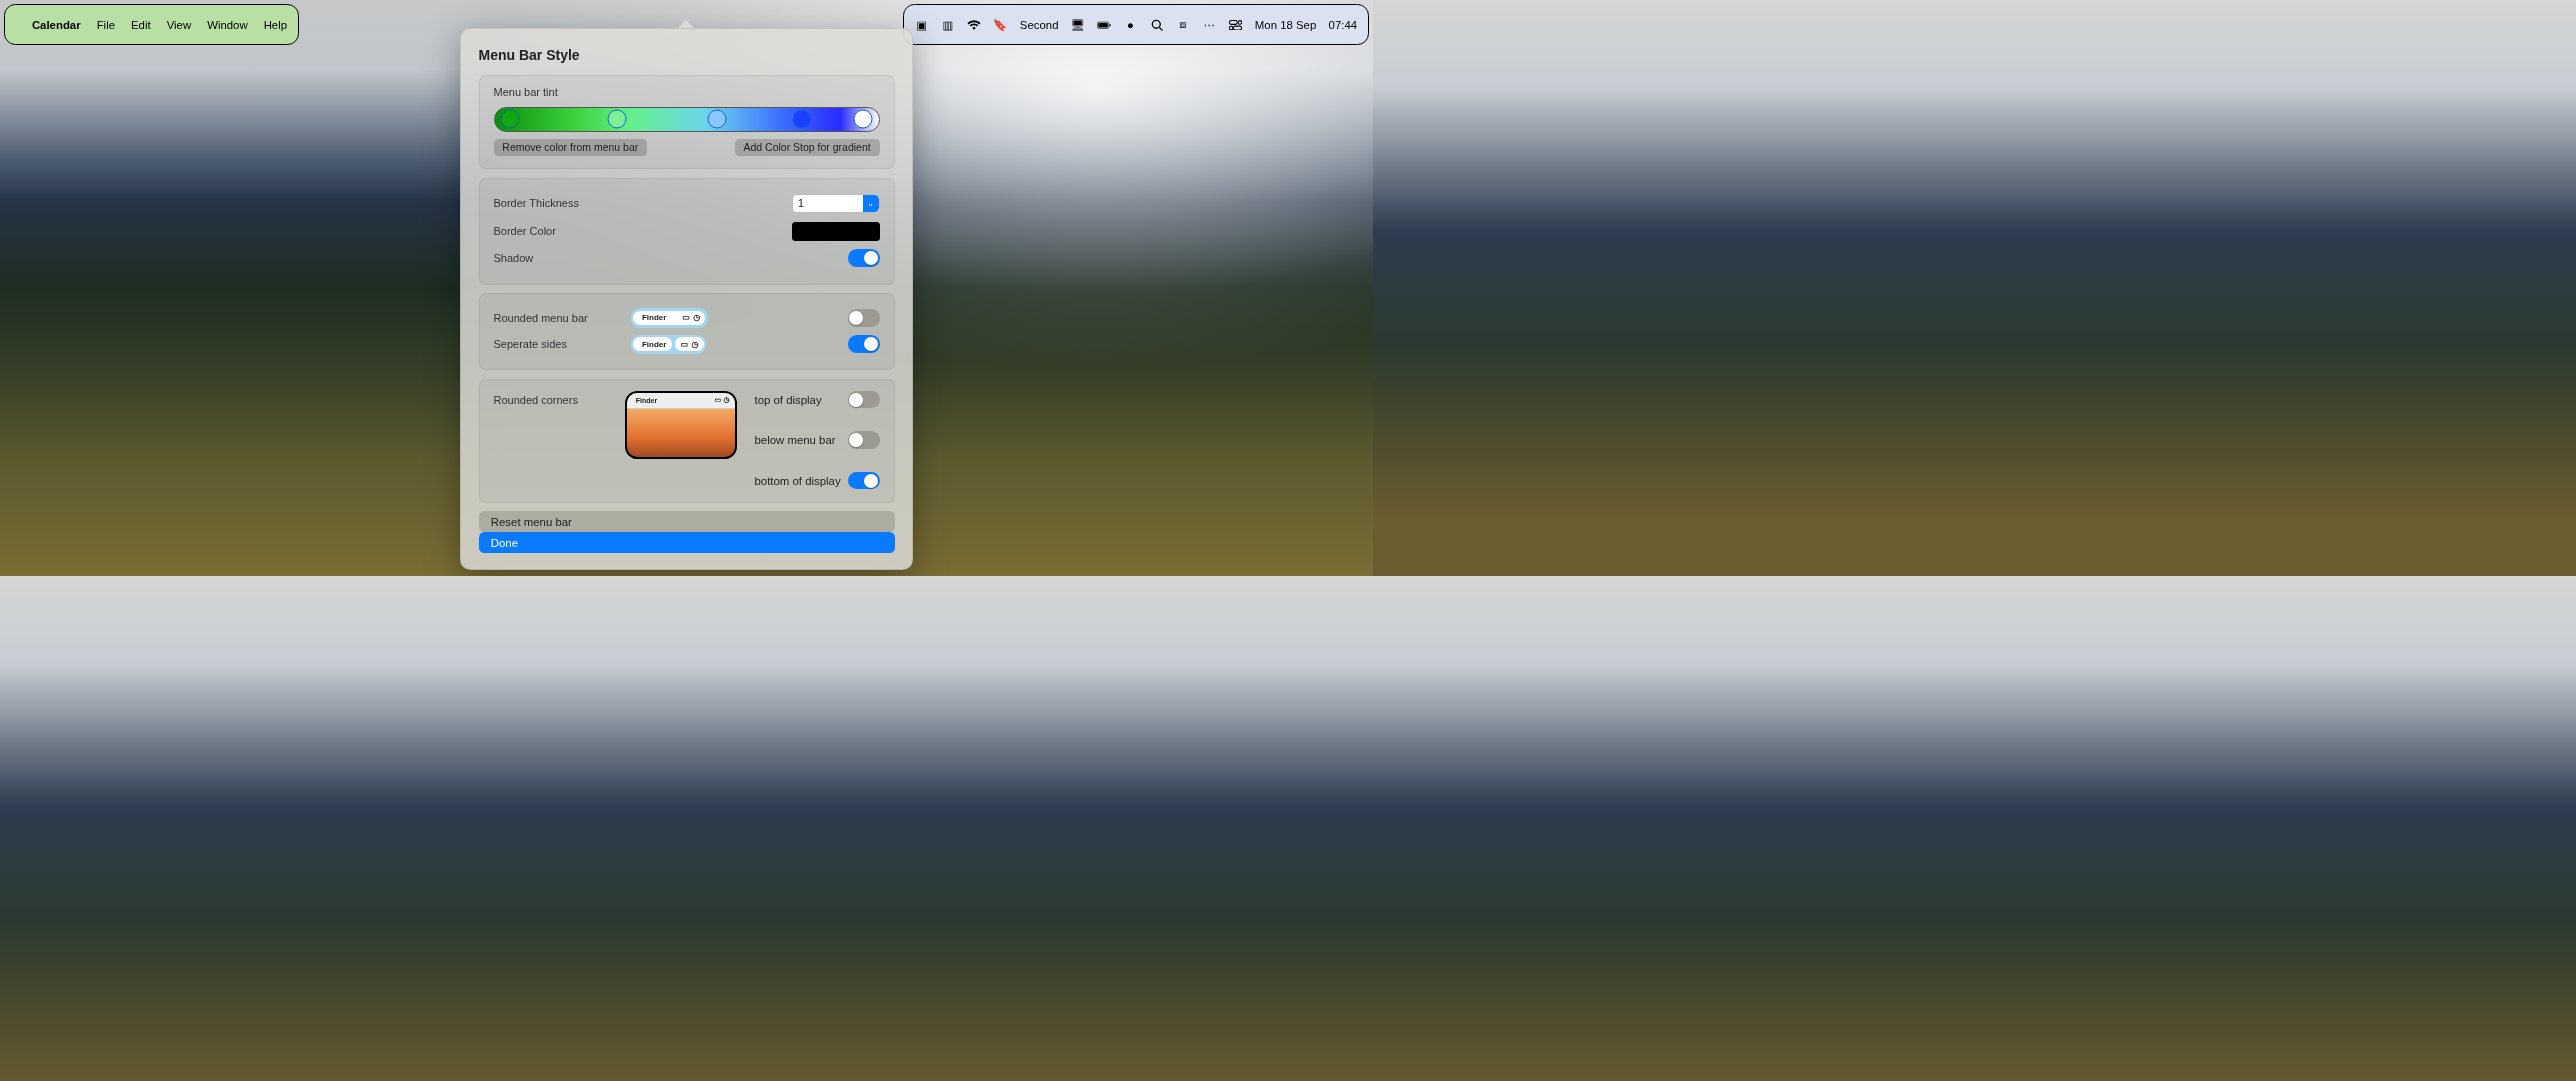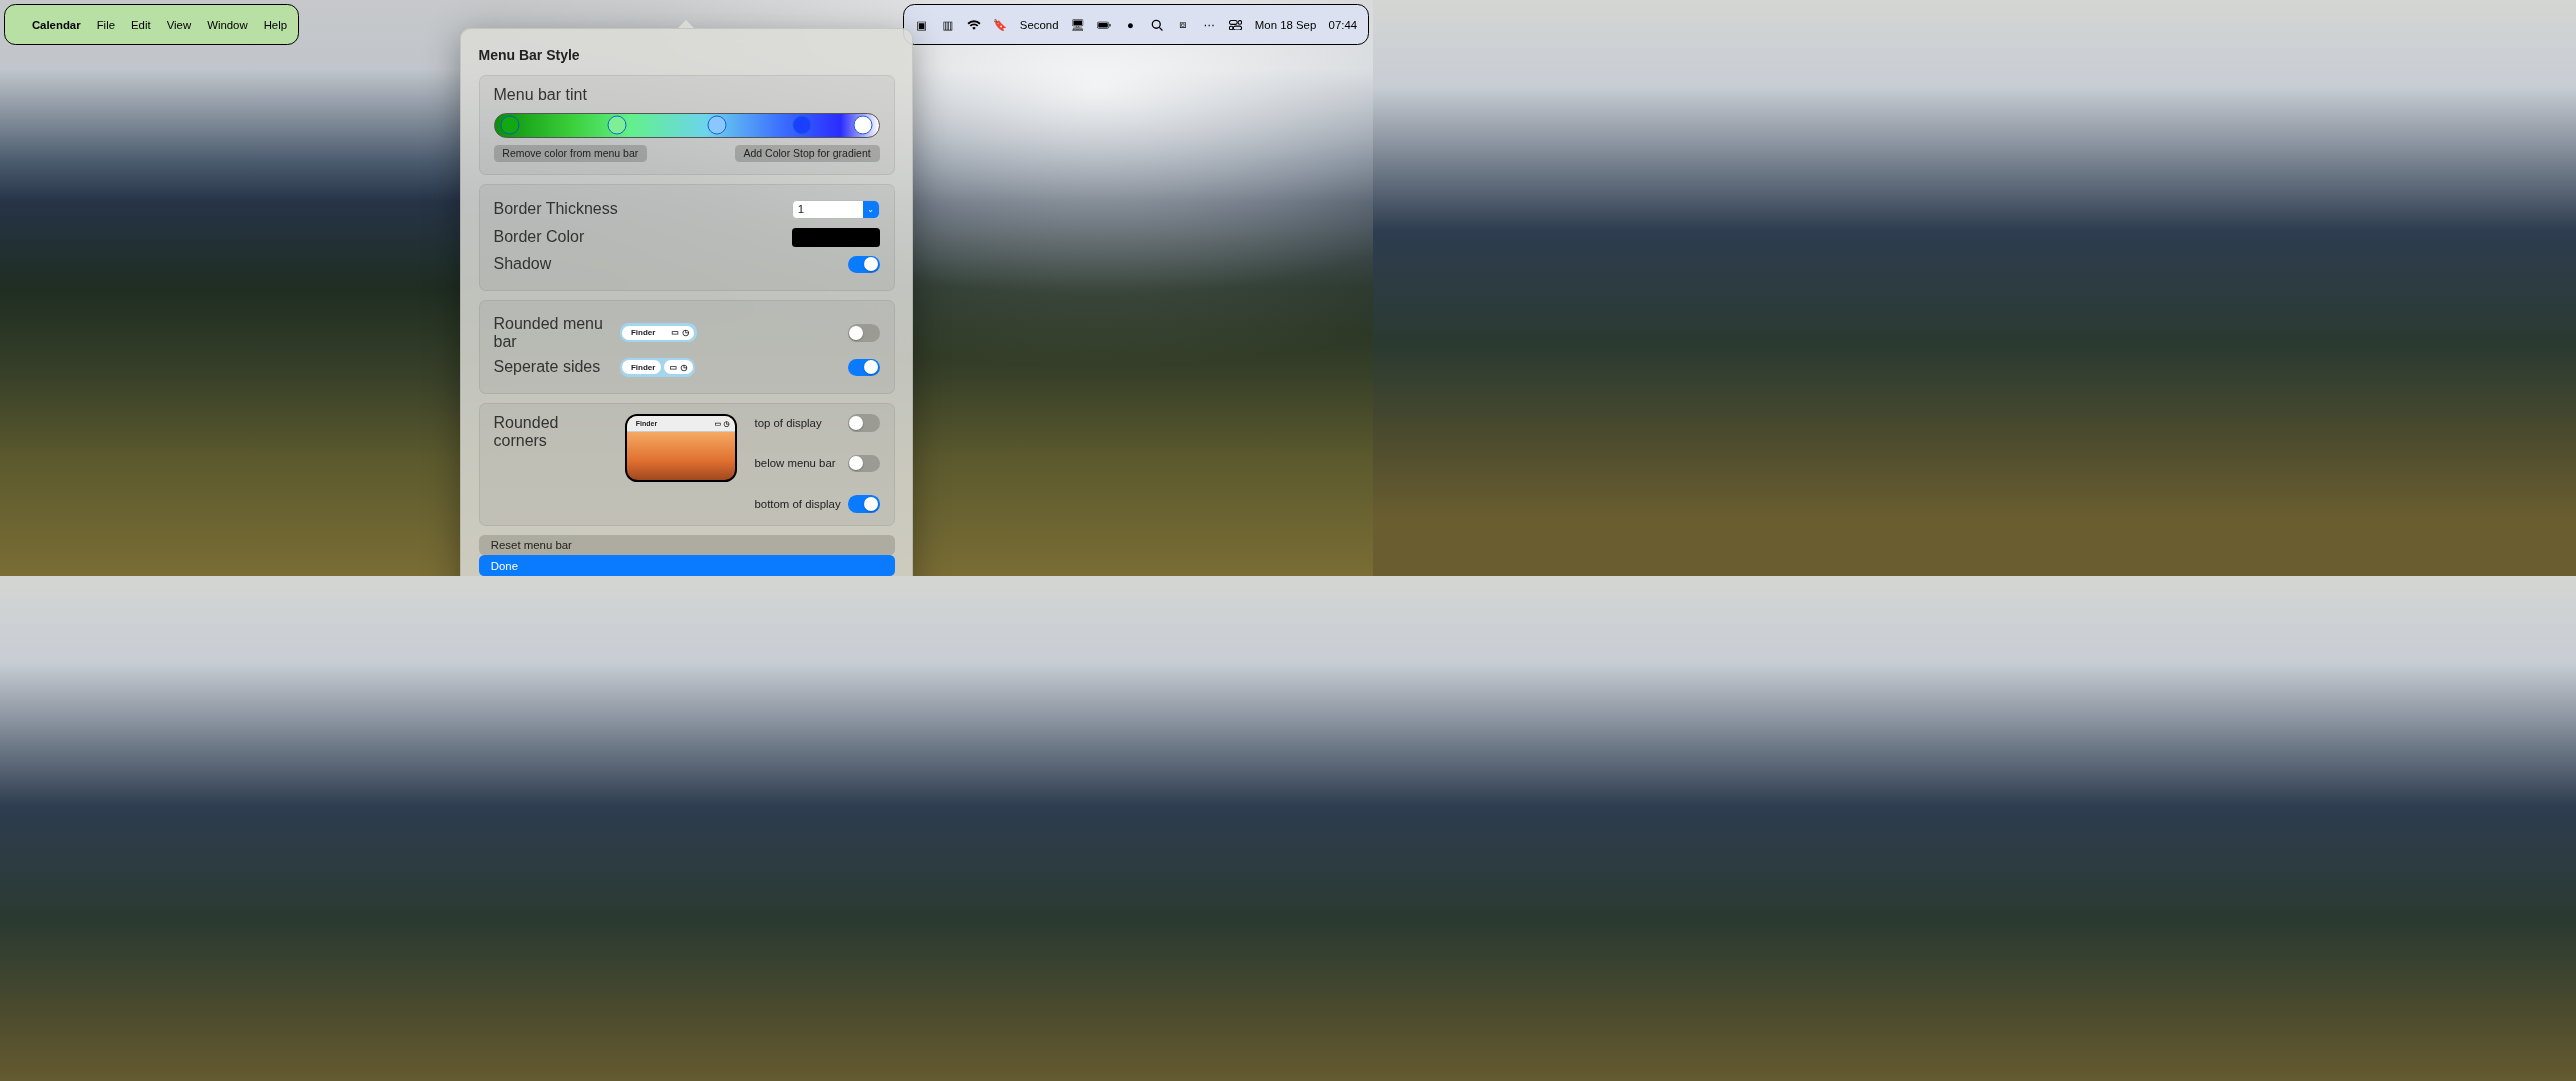--- a/index.html
+++ b/index.html
@@ -70,21 +70,21 @@
   .popover-title {
     font-size: 14px; font-weight: 600; margin-bottom: 12.3px;
   }
   .section {
     background: rgba(0,0,0,0.045);
     border: 0.9px solid rgba(0,0,0,0.07);
     border-radius: 7px;
     padding: 10.5px 14px 12.3px 14px;
     margin-bottom: 8.8px;
   }
-  .label { font-size: 16px; color: #333; }
+  .label { font-size: 11px; color: #333; }
   
   .gradbar {
     margin-top: 8.8px;
     height: 24.5px;
     border: 0.9px solid #555;
     border-radius: 12.3px;
     background: linear-gradient(90deg, #0a8f0a 0%, #3bcf3b 20%, #62f08a 35%, #6dd4ec 55%, #3b6dff 75%, #2a2cff 90%, #ffffff 100%);
     position: relative;
   }
   .stop {
@@ -122,21 +122,21 @@
   }
   .switch.off { background: #9b9b94; }
   .switch.on  { background: #0a7bff; }
   .switch .knob {
     position: absolute; top: 1.8px; width: 14px; height: 14px; background: #fff; border-radius: 50%;
     box-shadow: 0 0.9px 1.8px rgba(0,0,0,0.3);
   }
   .switch.off .knob { left: 1.8px; }
   .switch.on  .knob { right: 1.8px; }
   
-  .pill-row { display:flex; align-items:center; gap:12px; padding:3.5px 0;}
+  .pill-row { display:flex; align-items:center; gap:23px; padding:3.5px 0;}
   .pill-preview {
     background:#a3d6ee; border-radius:8.8px; padding:2.6px; display:flex; gap:3.5px;
   }
   .pill-preview.joined .p { border-radius: 7px;}
   .pill-preview .p {
     background:#fff; border-radius:7px; height:14px; display:flex; align-items:center; gap:3.5px;
     padding:0 5.3px; font-size:8px; font-weight:600;
   }
   .pill-preview .p .ic { font-size:8px; }
   

